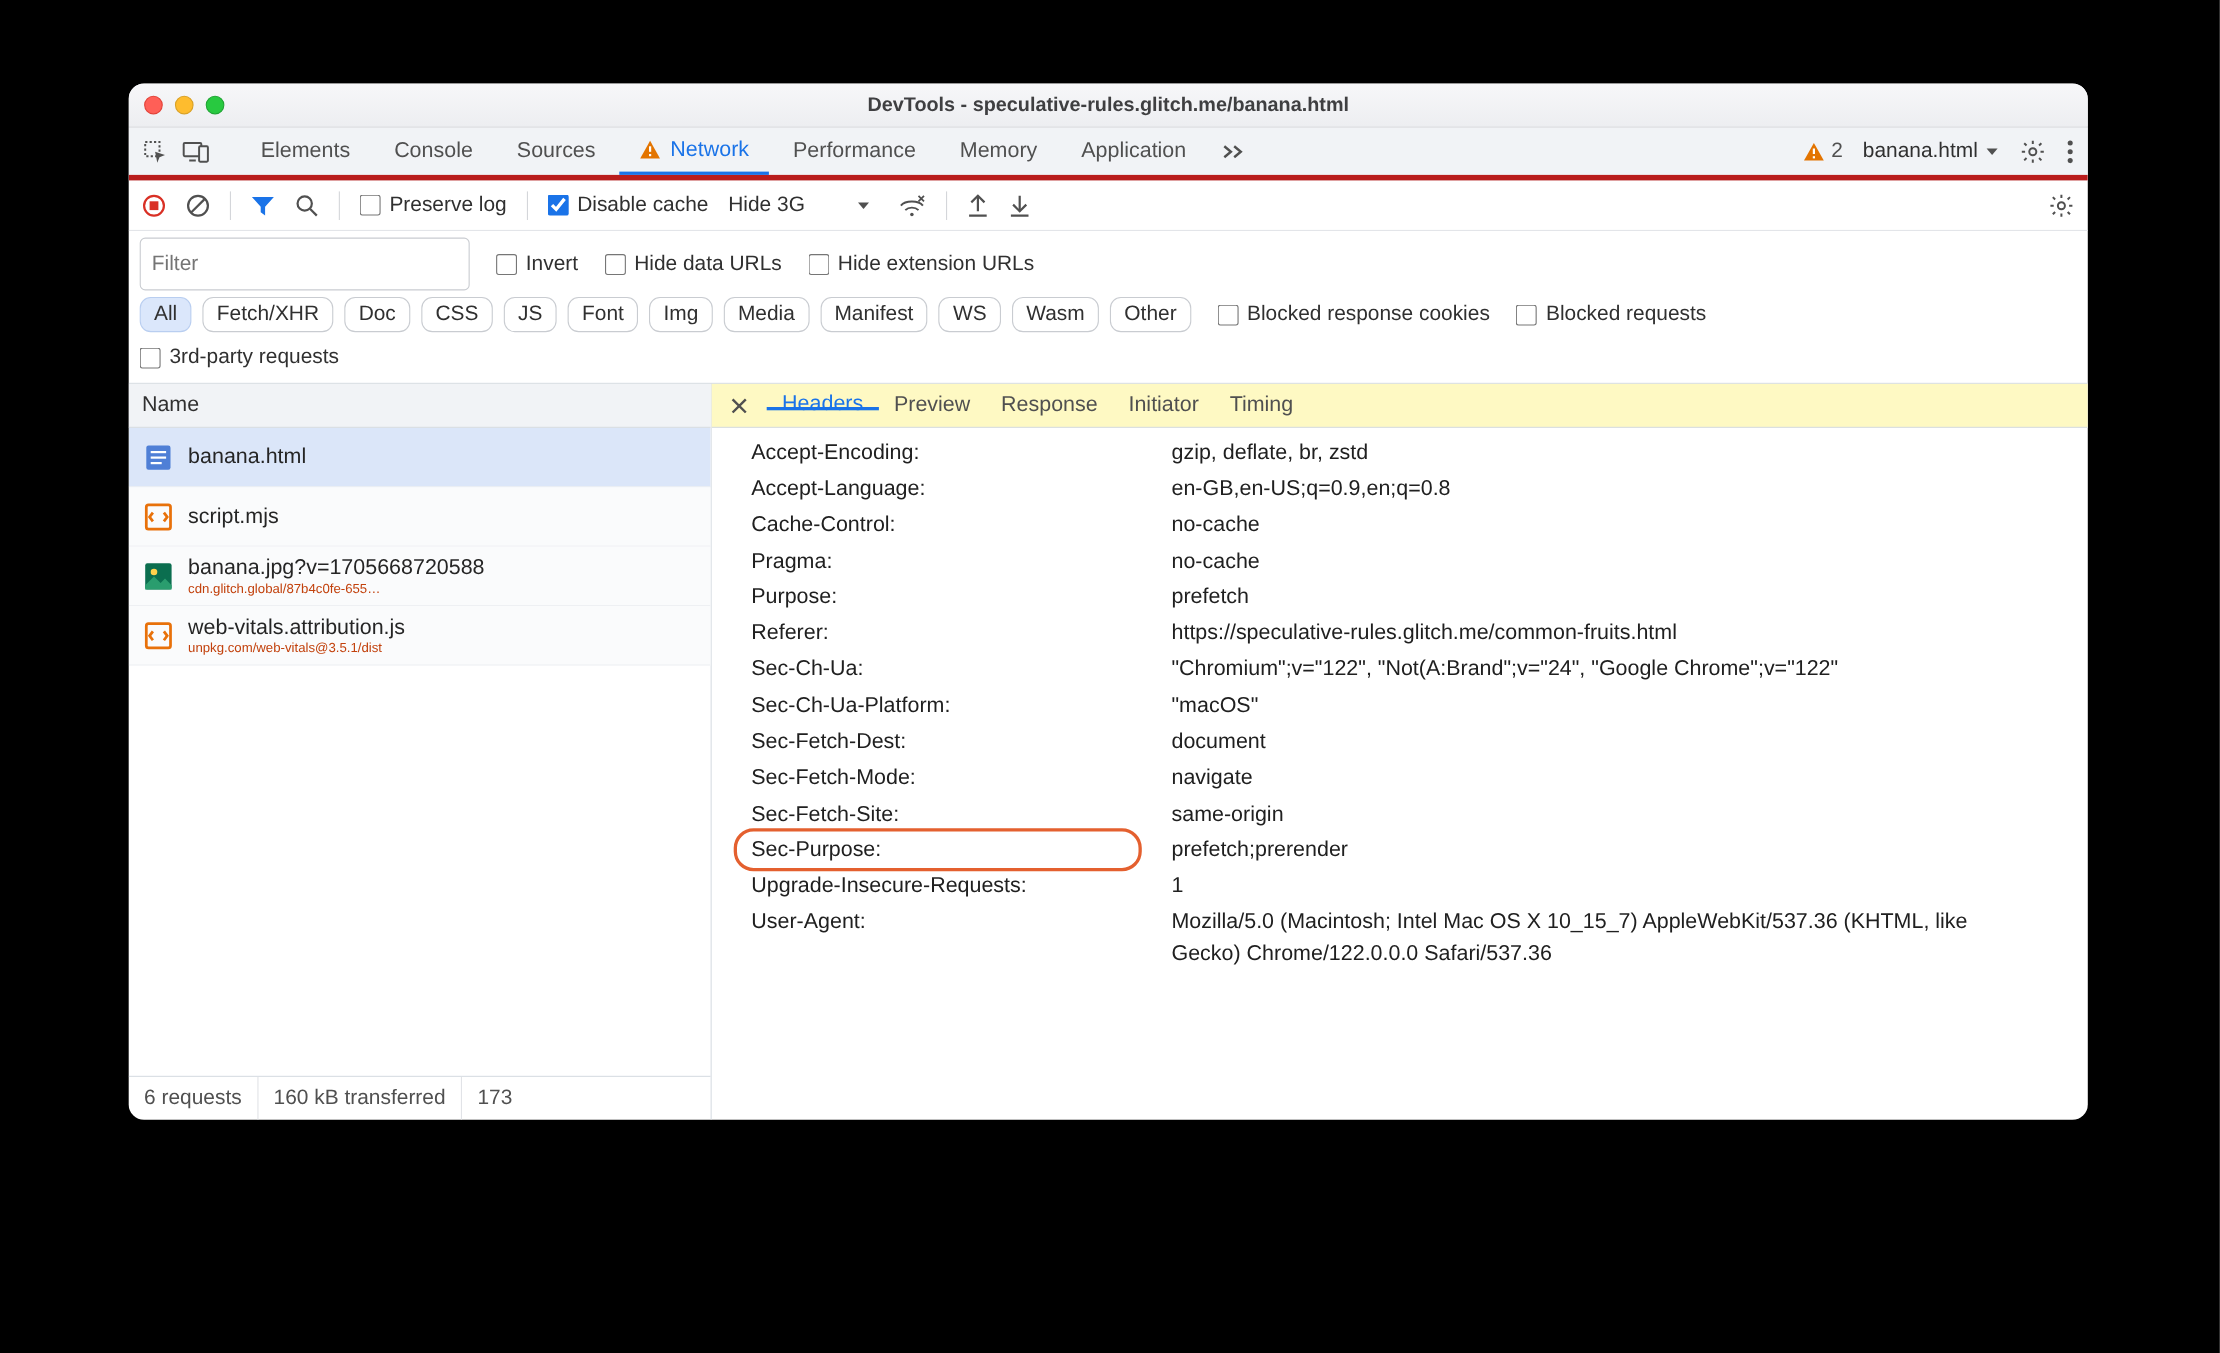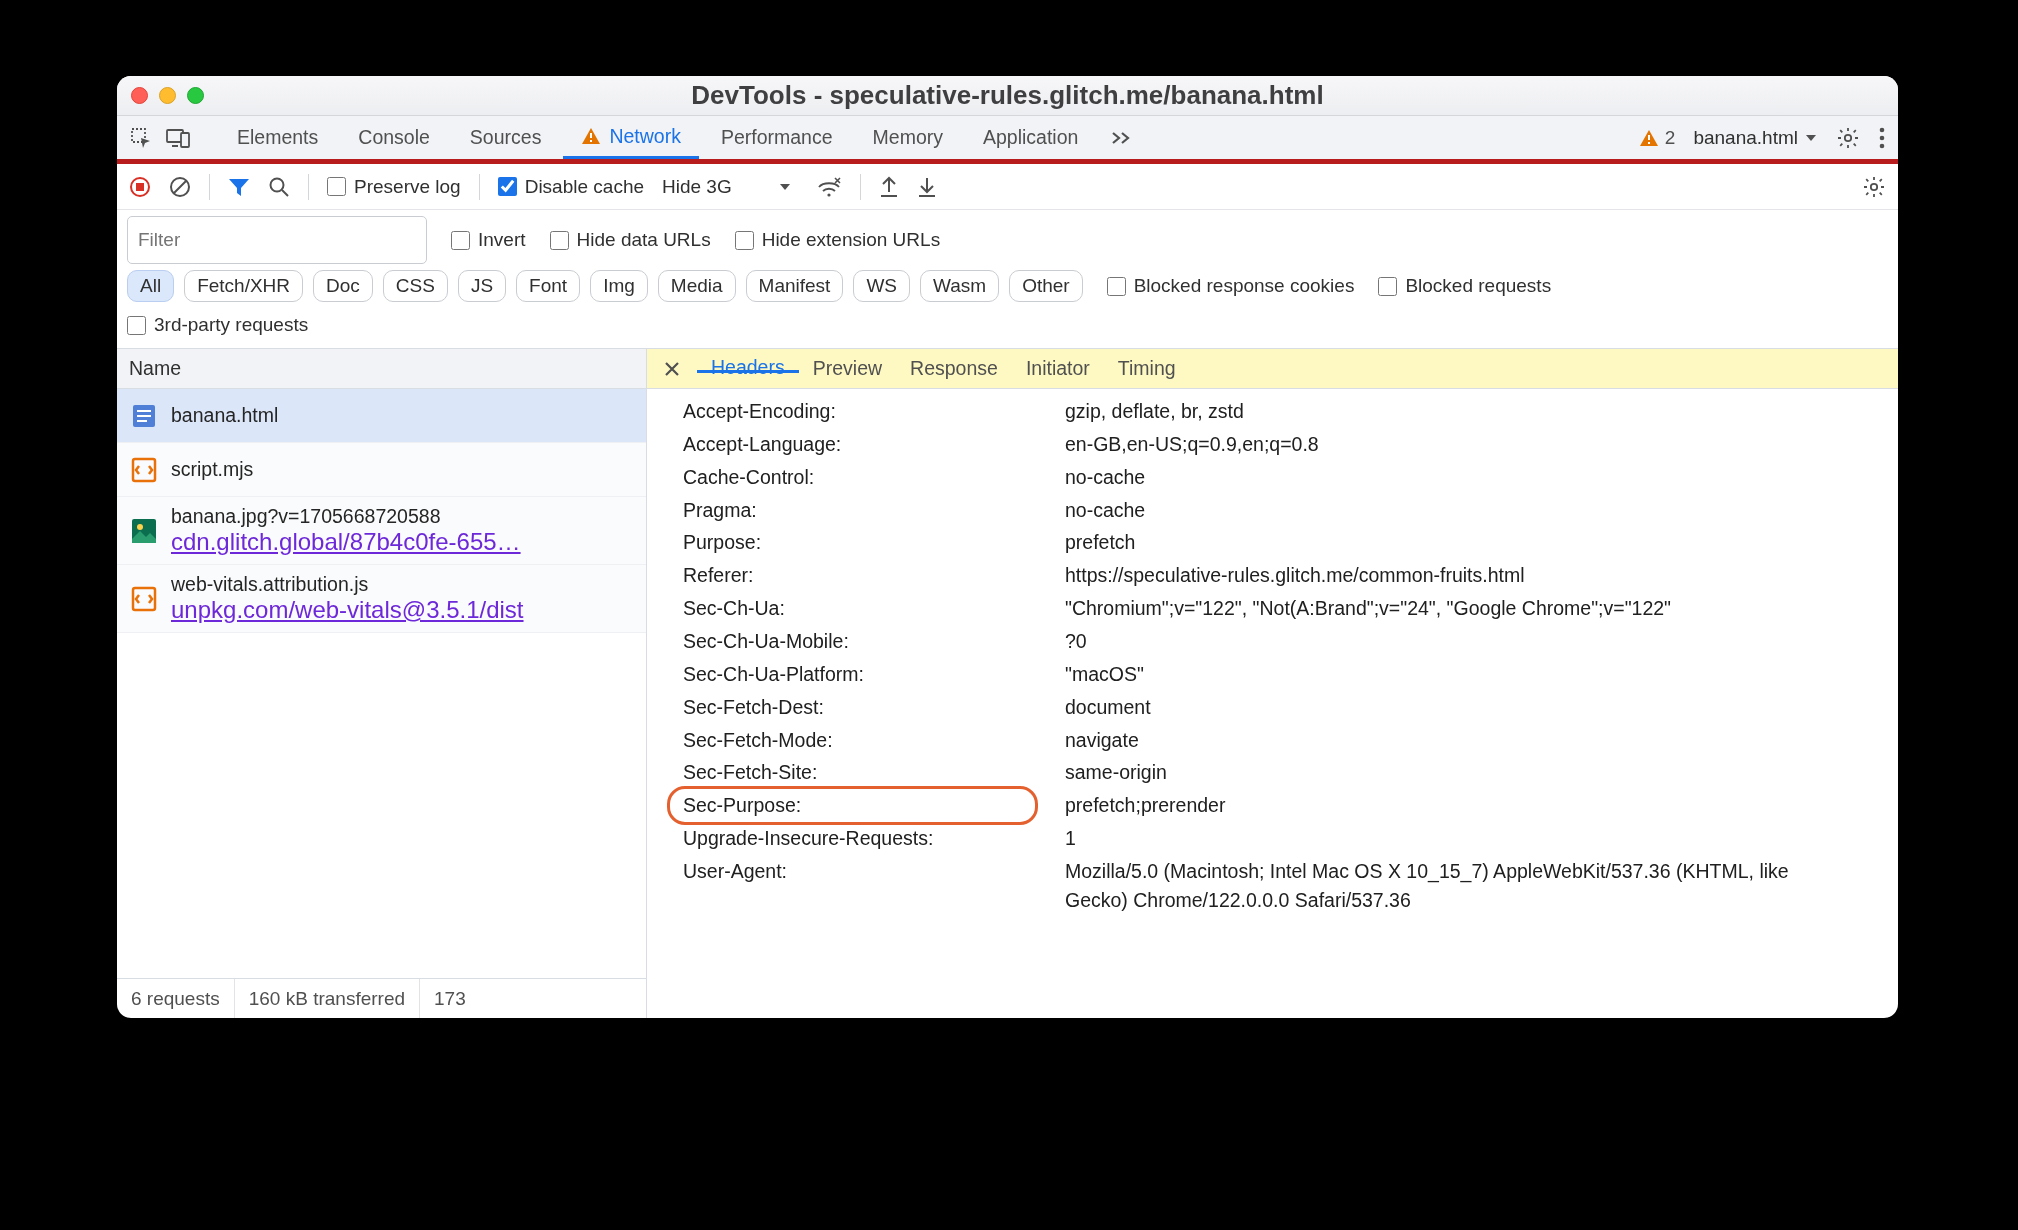--- a/index.html
+++ b/index.html
@@ -30,21 +30,21 @@
     padding: 0 14px;
     position: relative;
   }
   .traffic { display: flex; gap: 11px; }
   .traffic span { width: 17px; height: 17px; border-radius: 50%; }
   .t-red { background:#ff5f57; border:1px solid #e24238;}
   .t-yel { background:#febc2e; border:1px solid #d9a126;}
   .t-grn { background:#28c940; border:1px solid #1fa533;}
   .wintitle {
     position: absolute; left:0; right:0; text-align: center;
-    font-weight: 600; font-size: 26px; color:#3f3f41;
+    font-weight: 600; font-size: 18px; color:#3f3f41;
   }
   
   .tabstrip {
     height: 48px;
     background: #f1f3f6;
     border-bottom: 5px solid #b91c1c;
     display: flex; align-items: center;
     padding: 0 12px;
     gap: 4px;
     text-align: right;
@@ -110,21 +110,21 @@
     display:flex; align-items:center; gap:12px;
     padding:8px 12px; min-height:54px;
     border-bottom:1px solid #eef0f3;
     cursor:pointer;
   }
   .req.alt { background:#fafbfc;}
   .req.sel { background:#dbe6f9;}
   .req .ricon { width:30px; height:30px; flex:0 0 30px; display:flex; align-items:center; justify-content:center;}
   .req .rtxt { display:flex; flex-direction:column; overflow:hidden;}
   .req .rname { font-size:19.5px; color:#252525; white-space:nowrap; overflow:hidden; text-overflow:ellipsis;}
-  .req .rsub  { font-size:24px; color:#6d28d9; white-space:nowrap; overflow:hidden; text-overflow:ellipsis;text-decoration:underline;}
+  .req .rsub  { font-size:12px; color:#c2410c; white-space:nowrap; overflow:hidden; text-overflow:ellipsis;}
   .statusbar {
     height:40px; border-top:1px solid #d8dde3;
     display:flex; align-items:center; font-size:19px; color:#505050;
   }
   .statusbar span { padding:0 14px; border-right:1px solid #e1e3e7; height:100%; display:flex; align-items:center;}
   .statusbar span:last-child{border-right:none;}
   
   .right-pane { flex:1; display:flex; flex-direction:column; min-width:0;}
   .subtabs {
     height:40px; background:#fef9c3; border-bottom:1px solid #d8dde3;
@@ -459,24 +459,20 @@
           </div>
           <div class="hdrrow">
             <div class="k">Referer:</div>
             <div class="v">https://speculative-rules.glitch.me/common-fruits.html</div>
           </div>
           <div class="hdrrow">
             <div class="k">Sec-Ch-Ua:</div>
             <div class="v">"Chromium";v="122", "Not(A:Brand";v="24", "Google Chrome";v="122"</div>
           </div>
           <div class="hdrrow">
-            <div class="k">Sec-Ch-Ua-Mobile:</div>
-            <div class="v">?0</div>
-          </div>
-          <div class="hdrrow">
             <div class="k">Sec-Ch-Ua-Platform:</div>
             <div class="v">"macOS"</div>
           </div>
           <div class="hdrrow">
             <div class="k">Sec-Fetch-Dest:</div>
             <div class="v">document</div>
           </div>
           <div class="hdrrow">
             <div class="k">Sec-Fetch-Mode:</div>
             <div class="v">navigate</div>

